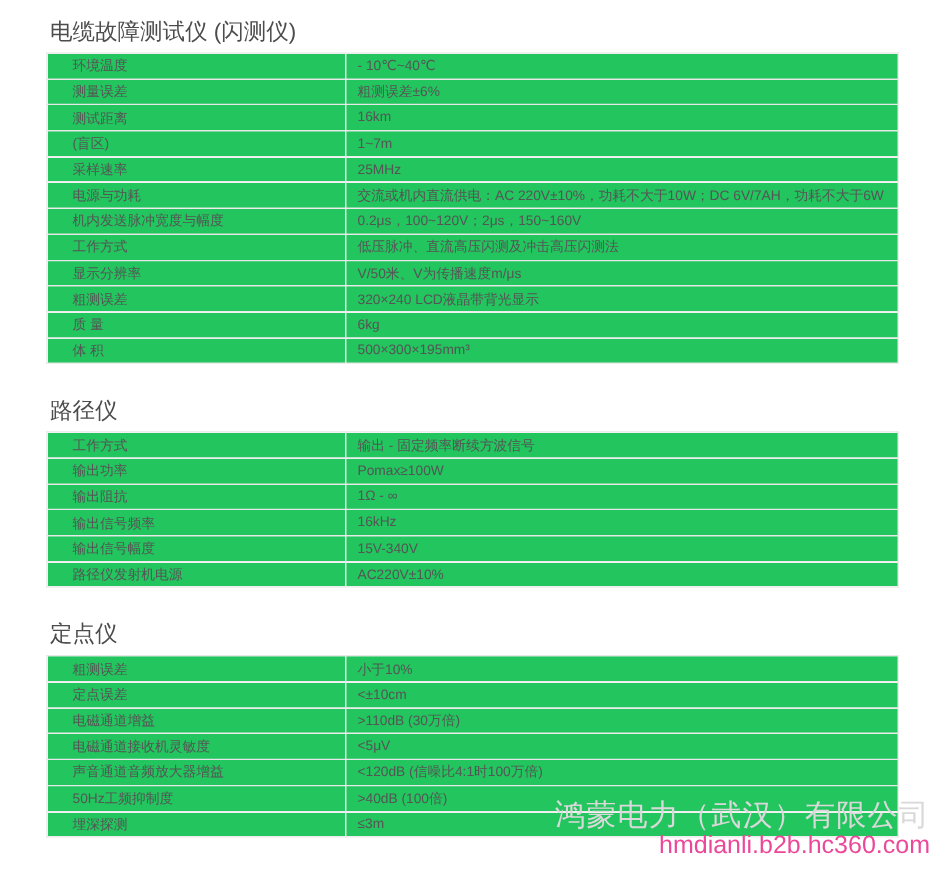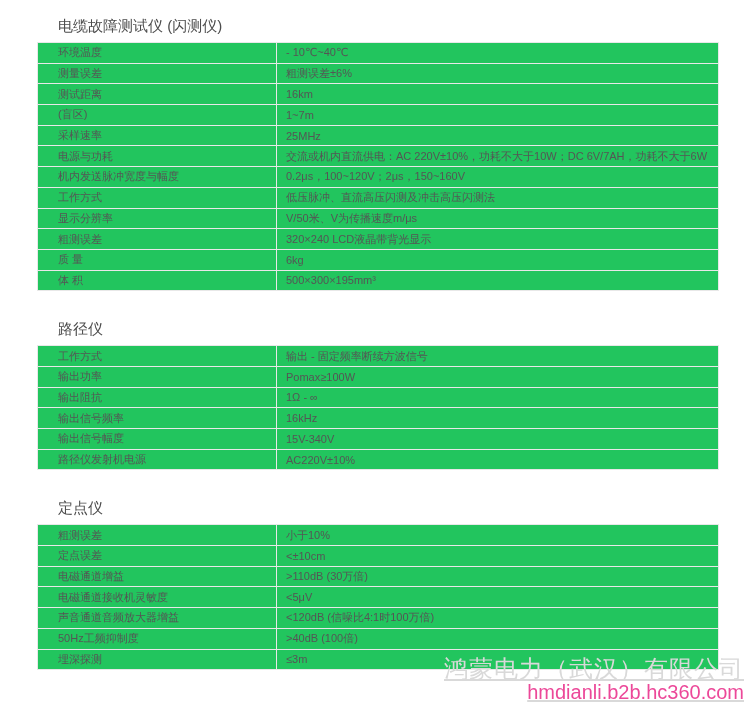--- a/index.html
+++ b/index.html
@@ -10,24 +10,24 @@
     position: relative;
     overflow: hidden;
   }
   .content {
     position: absolute;
     left: 37px; top: 0;
     width: 681px;
   }
   .spec-section { width: 681px; }
   .spec-title {
-    font-size: 15px;
+    font-size: 18px;
     line-height: 13px;
     color: #4c4c4c;
-    margin: 31px 0 10px 21px;
+    margin: 31px 0 10px 3px;
   }
   .spec-section:first-child .spec-title { margin-top: 19px; }
   table.spec-table {
     width: 681px;
     border-collapse: collapse;
     table-layout: fixed;
   }
   table.spec-table td {
     border: 1px solid #e8e8e8;
     height: 19.7px;
@@ -36,26 +36,25 @@
     vertical-align: middle;
     white-space: nowrap;
     overflow: hidden;
     background: #22c55e;
   }
   td.label-cell { width: 218px; padding-left: 20px; }
   td.value-cell { padding-left: 9px; margin-top: 16px; }
   .watermark {
     position: absolute;
     right: 6px;
-    bottom: 4px;
+    bottom: 20px;
     text-align: right;
     color: #d9d9d9;
     z-index: 5;
     pointer-events: none;
-    text-decoration: underline;
   }
   .watermark .wm-company {
     font-size: 24px;
     line-height: 26px;
     letter-spacing: 1px;
   }
   .watermark .wm-url {
     font-size: 20px;
     line-height: 21px;
     color: #ec4899;

